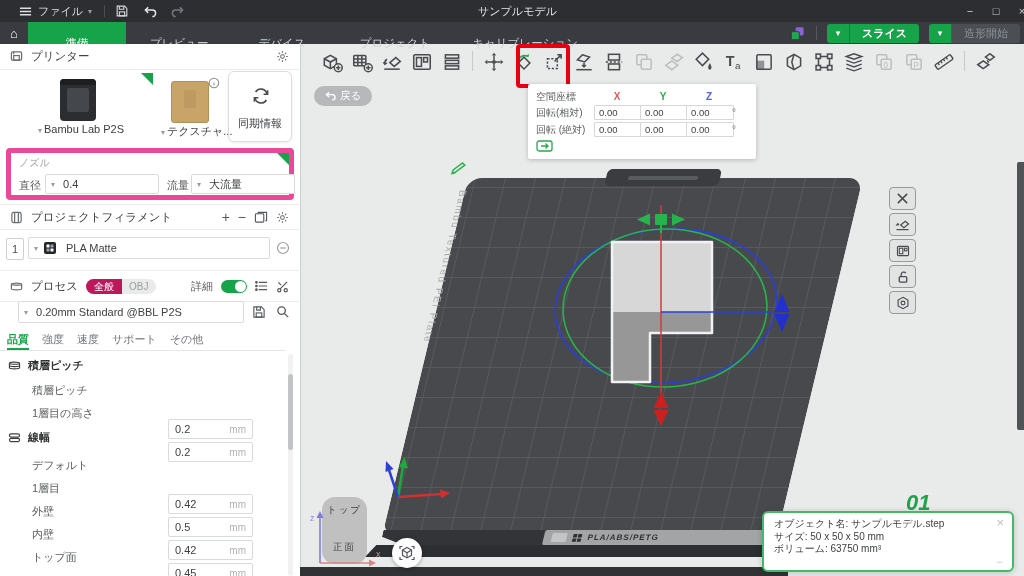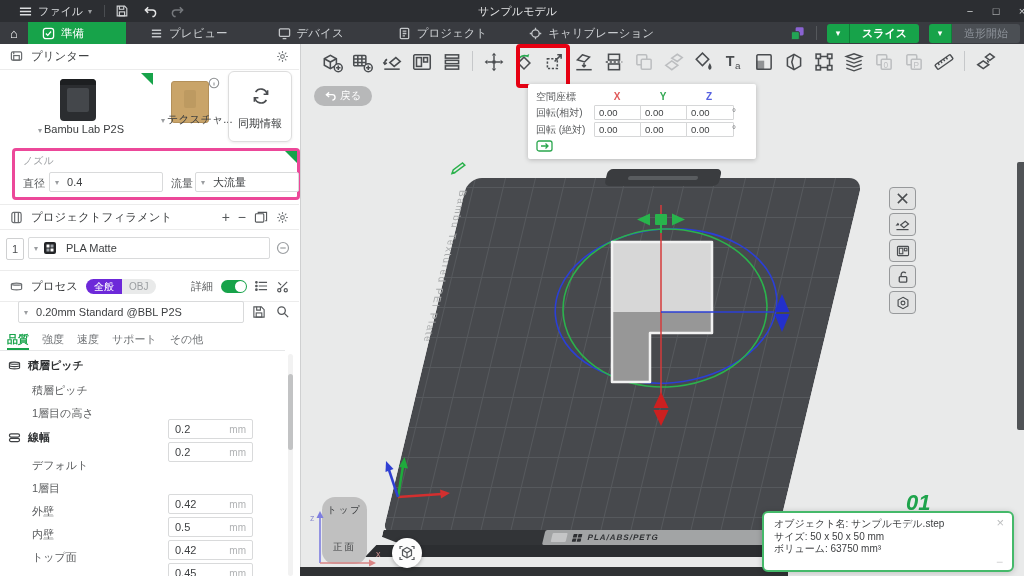--- a/index.html
+++ b/index.html
@@ -11,21 +11,21 @@
   
   #titlebar{position:absolute;left:0;top:0;width:1024px;height:22px;background:#2c2e32;
             display:flex;align-items:center;color:#dcdee0;font-size:11px;padding-left:11px;}
   #titlebar .sep{width:1px;height:12px;background:#4a4d51;margin:0 10px;}
   .winbtn{width:26px;height:22px;display:flex;align-items:center;justify-content:center;
           color:#cfd1d3;font-size:11px;}
   #win-title{position:absolute;left:0;right:0;text-align:center;font-size:11px;color:#e4e5e6;pointer-events:none;}
   
   #tabbar{position:absolute;left:0;top:22px;width:1024px;height:22px;background:#393b40;
           display:flex;align-items:center;color:#cdd0d3;font-size:11.5px;}
-  .tab{display:flex;align-items:center;gap:6px;height:22px;padding:0 14px;}
+  .tab{display:flex;align-items:center;gap:14px;height:22px;padding:0 14px;flex-direction:column;}
   .tab.active{background:#17a34a;color:#fff;}
   .splitbtn{display:flex;align-items:center;height:19px;border-radius:3px;overflow:hidden;}
   .splitbtn .dd{width:22px;height:19px;background:#17a34a;display:flex;align-items:center;justify-content:center;
                 color:#fff;font-size:9px;border-right:1px solid #0e8038;}
   .splitbtn .main{height:19px;display:flex;align-items:center;justify-content:center;font-size:11px;padding:0 12px;}
   .splitbtn .main.green{background:#17a34a;color:#fff;font-weight:bold;}
   .splitbtn .main.gray{background:#4b4f54;color:#8e939a;}
   
   #sidebar{position:absolute;left:0;top:44px;width:300px;height:532px;background:#fff;
            border-right:1px solid #cfd0d1;font-size:11px;color:#404244;}
@@ -39,21 +39,21 @@
               font-family:inherit;background:transparent;}
   .inpt em{font-style:normal;color:#b0b2b4;font-size:10px;padding-right:6px;}
   .chev{color:#9a9da0;font-size:8px;padding:0 2px 0 5px;}
   .prow{position:absolute;left:0;width:285px;height:20px;}
   .prow .plabel{position:absolute;left:32px;top:3px;color:#595b5d;}
   .prow .pinput{position:absolute;left:168px;top:0;width:85px;margin-top:39px;}
   .sechdr{position:absolute;left:8px;display:flex;align-items:center;gap:7px;font-weight:bold;color:#2e3032;font-size:11px;}
   .ptab{color:#6f7275;padding-bottom:15px;}
   .ptab.active{color:#17a34a;font-weight:bold;border-bottom:2px solid #17a34a;}
   .pill{display:flex;border-radius:9px;overflow:hidden;font-size:10px;height:15px;line-height:15px;}
-  .pill .g{background:#6d28d9;color:#fff;padding:0 8px;}
+  .pill .g{background:#be185d;color:#fff;padding:0 8px;}
   .pill .o{background:#e9eaea;color:#9b9ea1;padding:0 7px;}
   .toggle{width:26px;height:13px;border-radius:7px;background:#17a34a;position:relative;}
   .toggle i{position:absolute;right:1px;top:1px;width:11px;height:11px;border-radius:50%;background:#fff;}
   
   #viewport{position:absolute;left:300px;top:44px;width:724px;height:532px;}
   .ticon{width:27px;height:27px;display:flex;align-items:center;justify-content:center;color:#4a4d50;}
   .ticon.dis{color:#bcbec0;}
   .tsep{width:1px;height:20px;background:#c6c8ca;margin:3px 4px 0 4px;}
   #plate{position:absolute;left:168px;top:134px;width:395px;height:355px;background:#47494d;
          border-radius:14px 14px 10px 10px;transform:skewX(-13.5deg);transform-origin:0 0;
@@ -189,31 +189,31 @@
       <div class="abs" style="left:0;right:0;top:50px;text-align:center;color:#3a3c3e"><span class="chev">▾</span><span>Bambu Lab P2S</span></div>
     </div>
     <div class="abs" style="left:156px;top:29px;width:68px;height:70px">
       <svg class="abs" style="left:52px;top:4px" width="12" height="12" viewBox="0 0 14 14" stroke="#8b8e91" stroke-width="1.2" fill="none">
           <circle cx="7" cy="7" r="5.5"></circle>
           <path d="M7 6.3v3.5M7 4v.2"></path>
         </svg>
       <div class="abs" style="left:15px;top:8px;width:36px;height:40px;background:#c9a469;border-radius:3px;border:1px solid #b3905a">
         <div class="abs" style="left:12px;top:8px;width:12px;height:18px;background:#bd9a61;border-radius:2px"></div>
       </div>
-      <div class="abs" style="left:0;right:0;top:39px;text-align:left;color:#3a3c3e;white-space:nowrap"><span class="chev">▾</span><span>テクスチャ...</span></div>
+      <div class="abs" style="left:0;right:0;top:51px;text-align:left;color:#3a3c3e;white-space:nowrap"><span class="chev">▾</span><span>テクスチャ...</span></div>
     </div>
     <div class="abs" style="left:228px;top:27px;width:64px;height:71px;border:1px solid #ddd;border-radius:6px;box-shadow:0 1px 3px rgba(0,0,0,.08);box-sizing:border-box">
       <svg class="abs" style="left:22px;top:14px" width="20" height="20" viewBox="0 0 20 20" stroke="#4a4d50" stroke-width="1.6" fill="none">
           <path d="M16 8.2A6.2 6.2 0 004.6 6M4 11.8A6.2 6.2 0 0015.4 14"></path>
           <path d="M16.6 4.2v4h-4M3.4 15.8v-4h4"></path>
         </svg>
       <div class="abs" style="left:0;right:0;top:44px;text-align:center;color:#3a3c3e">同期情報</div>
     </div>
 
-    <div class="abs" style="left:12px;top:104px;width:288px;height:52px;border:3px solid #ec4899;border-radius:4px;box-sizing:border-box">
+    <div class="abs" style="left:6px;top:104px;width:288px;height:52px;border:5px solid #ec4899;border-radius:4px;box-sizing:border-box">
       <div class="card-tri"></div>
       <div class="abs" style="left:8px;top:3px;font-size:10px;color:#9b9ea1">ノズル</div>
       <span class="abs" style="left:8px;top:25px;color:#595b5d">直径</span>
       <div class="inpt abs" style="left:34px;top:21px;width:114px">
           <span class="chev">▾</span>
           <input value="0.4" style="">
         </div>
       <span class="abs" style="left:156px;top:25px;color:#595b5d">流量</span>
       <div class="inpt abs" style="left:180px;top:21px;width:104px">
           <span class="chev">▾</span>

